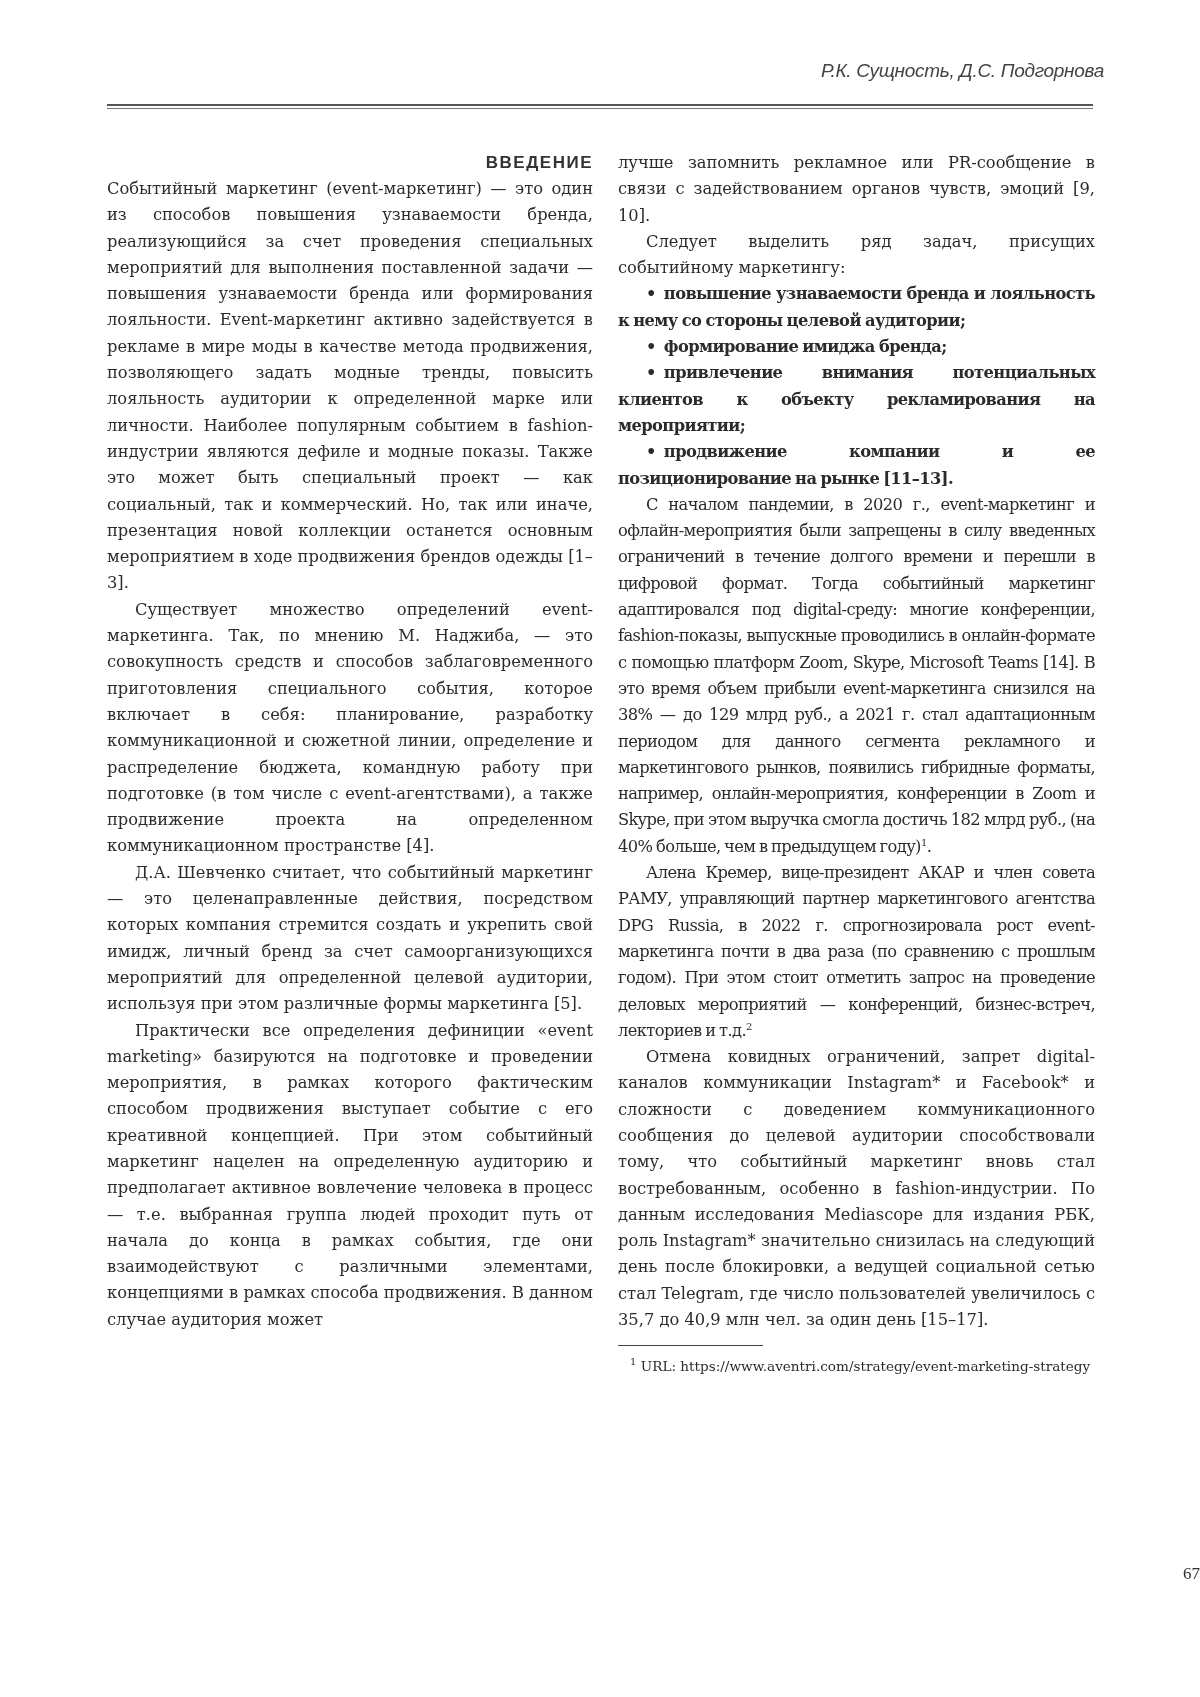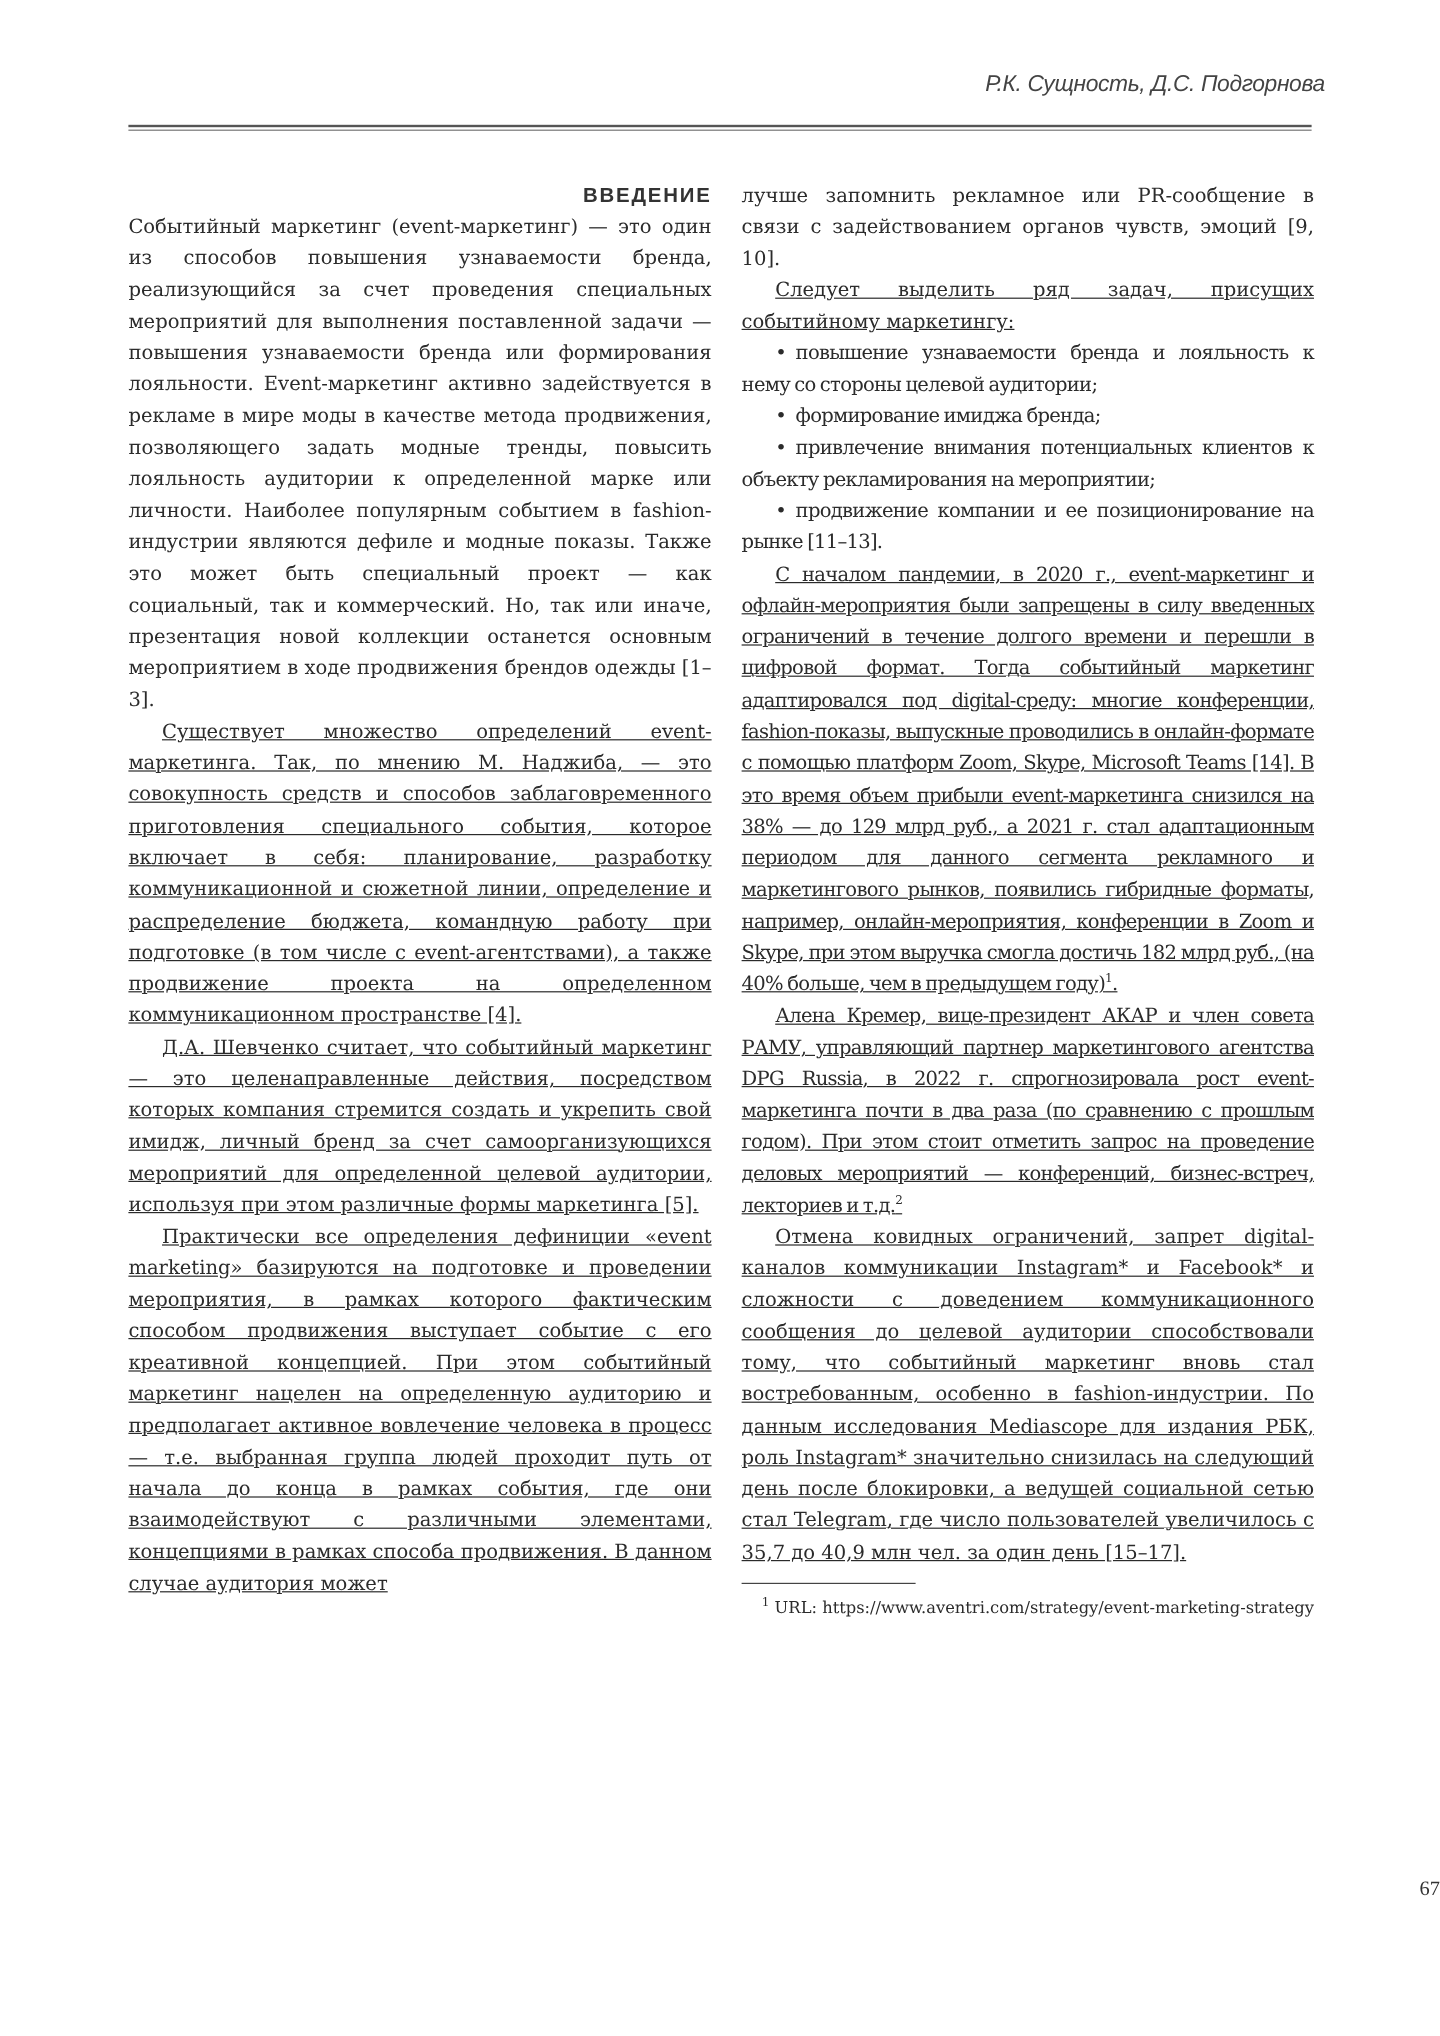--- a/index.html
+++ b/index.html
@@ -17,30 +17,30 @@
     box-sizing: border-box;
   }
   .col {
     position: absolute; top: 150px;
     font-family: "DejaVu Serif", serif; font-size: 16.3px; line-height: 26.3px;
     color: #2b2b2b; text-align: justify;
   }
   .col-left { left: 107px; width: 486px; }
   .col-right { left: 618px; width: 477px; }
   .col p { margin: 0; }
-  .indent { text-indent: 28px; text-decoration: underline; }
+  .indent { text-indent: 28px; }
   .section-title {
     font-family: "Liberation Sans", sans-serif; font-weight: bold; letter-spacing: 1.5px;
     text-align: right; font-size: 17px; line-height: 26px; color: #333;
   }
-  .bullet { text-indent: 28px; }
+  .bullet { text-indent: 28px; font-weight: bold; }
   .bullet .dot { margin-right: 8px; }
   .tight { letter-spacing: -0.6px; word-spacing: -1px; }
   .footnote-rule { width: 145px; border-top: 1.5px solid #444; margin: 12px 0 10px 0; }
-  .footnotes { font-size: 13.6px; line-height: 20px; text-align: right; }
+  .footnotes { font-size: 13.6px; line-height: 20px; text-align: left; margin-left: 12px; }
   .footnotes p { margin: 0 0 4px 0; }
   sup { font-size: 10px; line-height: 0; }
   .page-number {
     position: absolute; left: 0; right: 0; top: 1564px; text-align: right;
     font-family: Liberation Serif, serif; font-size: 17px; color: #333;
   }
 </style>
 </head>
 <body>
 

